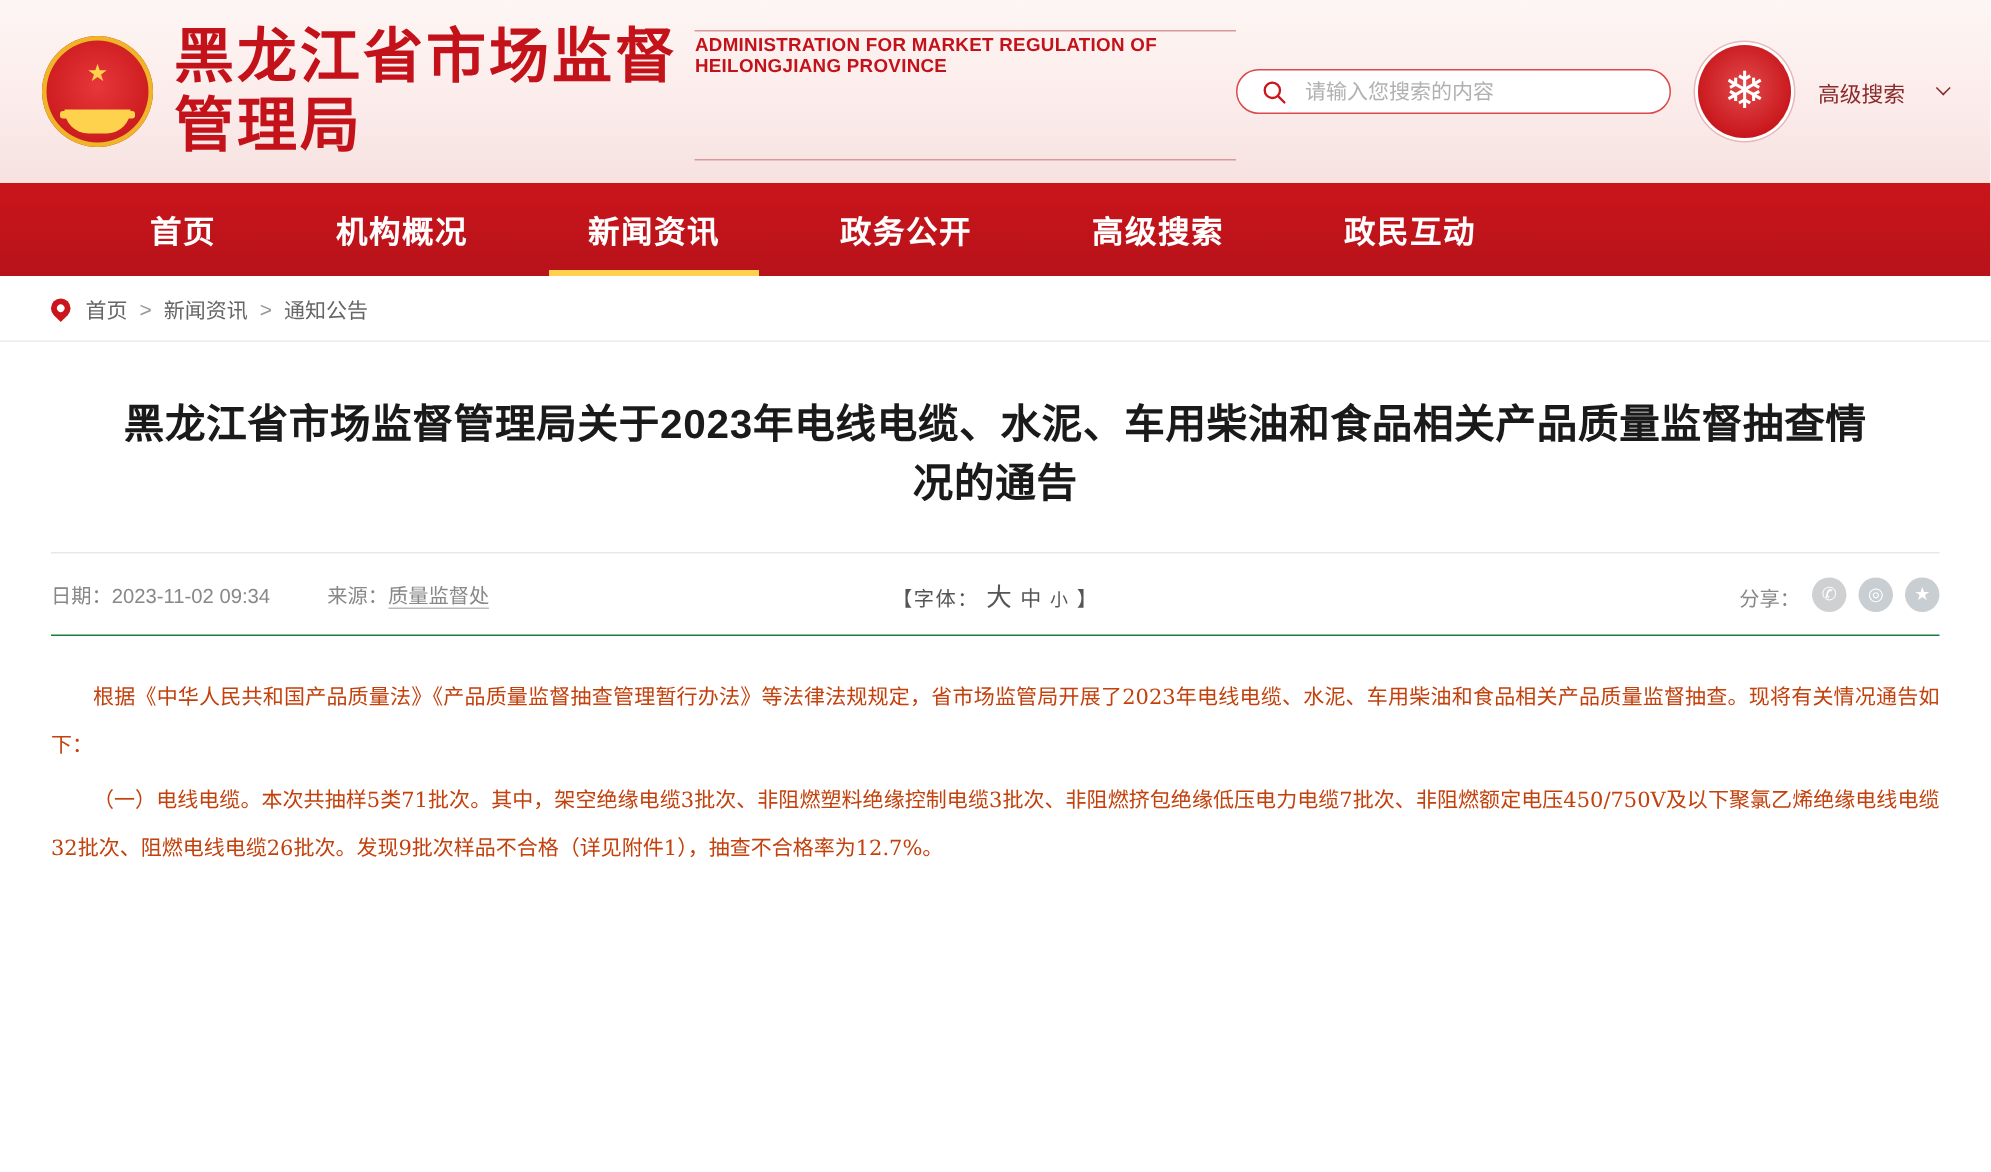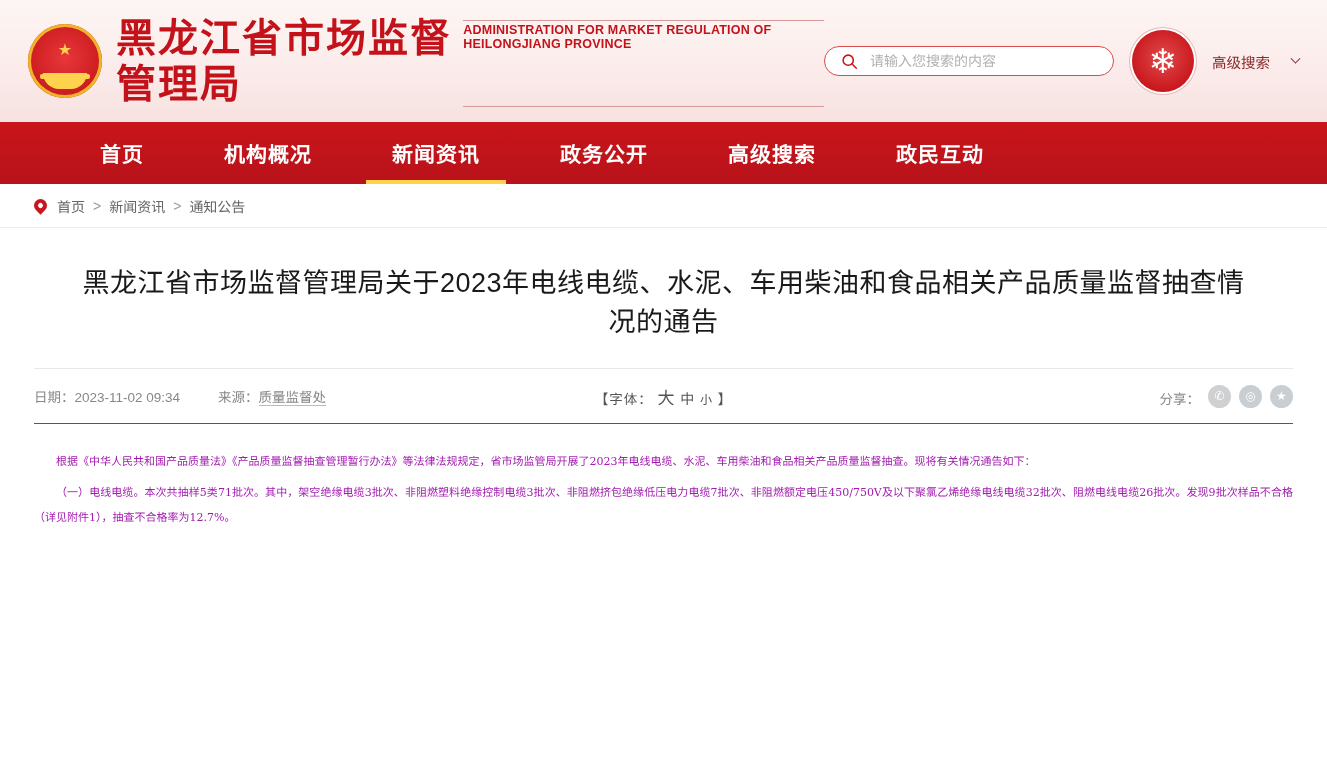--- a/index.html
+++ b/index.html
@@ -185,21 +185,21 @@
     border-radius: 50%;
     background: #fff;
   }
   .breadcrumb .sep { color: #999; margin: 0 2px; }
 
   
   .article { padding: 0 34px; }
   .doc-title {
     text-align: center;
     font-size: 27px;
-    font-weight: normal;
+    font-weight: bold;
     color: #1a1a1a;
     line-height: 1.45;
     padding: 36px 40px 26px 40px;
     letter-spacing: 0.5px;
   }
   .meta {
     display: flex;
     align-items: center;
     border-top: 1px solid #e8e8e8;
     border-bottom: 1px solid #15803d;
@@ -232,22 +232,22 @@
     display: flex; align-items: center; justify-content: center;
     color: #fff;
     font-size: 12px;
   }
   .share-icon.wechat { background: #cfd0d2; }
   .share-icon.weibo  { background: #c9ced3; }
   .share-icon.qzone  { background: #c9ced3; }
 
   .body-text {
     font-family: "DejaVu Serif", "Liberation Serif", serif;
-    font-size: 11px;
-    color: #a21caf;
+    font-size: 14px;
+    color: #c2410c;
     line-height: 2.25;
     padding-top: 26px;
   }
   .body-text p { margin: 0 0 6px 0; text-align: justify; }
   .body-text p.indent { text-indent: 2em; }
   .body-text .b { font-weight: bold; }
 </style>
 </head>
 <body>
 

